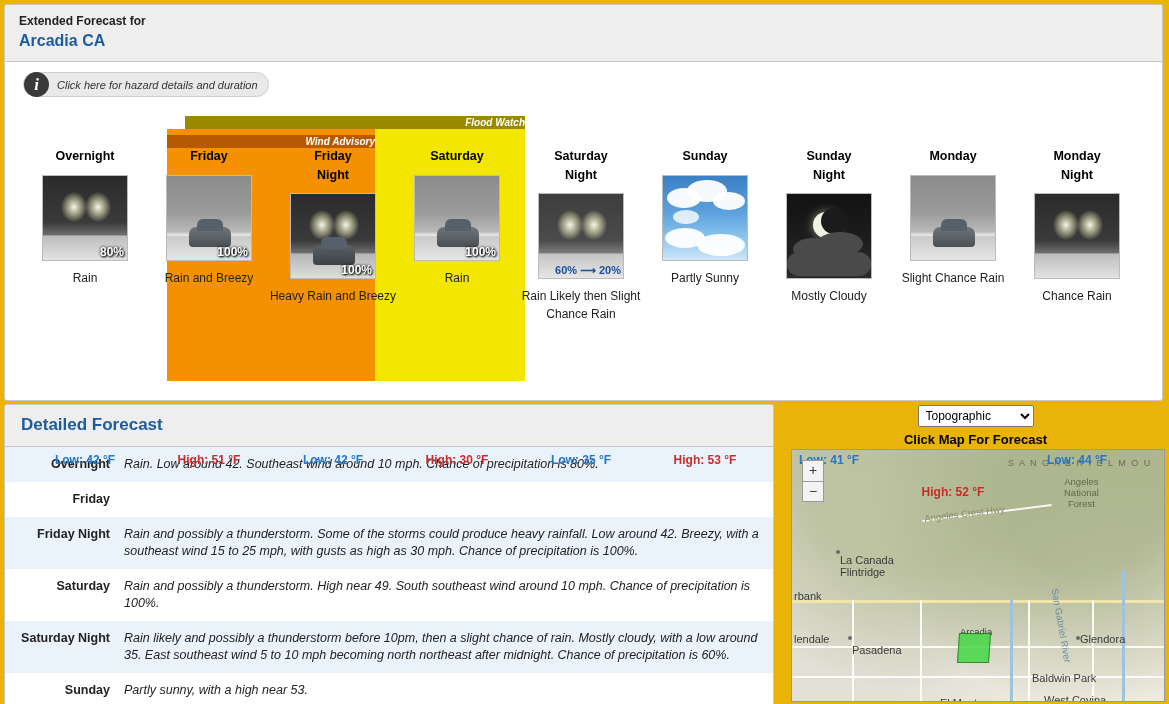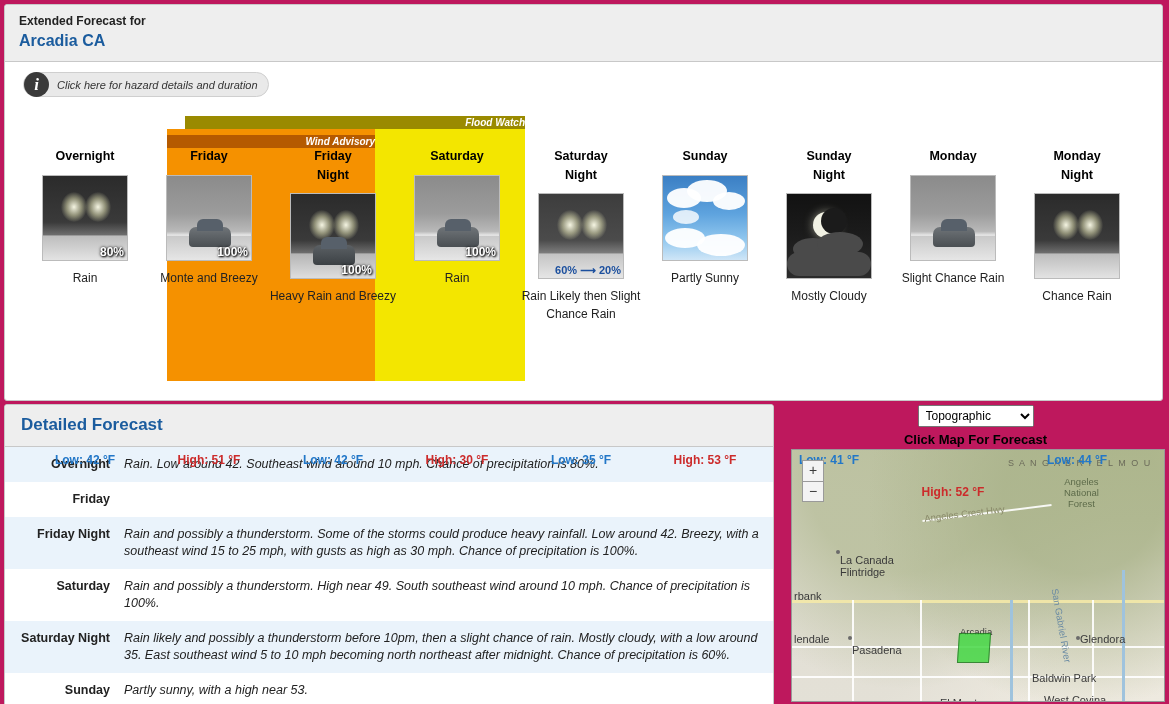--- a/index.html
+++ b/index.html
@@ -6,21 +6,21 @@
     margin: 0;
     padding: 0;
     background: #ffffff;
     font-family: "Liberation Sans", sans-serif;
   }
   #page {
     position: relative;
     width: 1169px;
     height: 704px;
     overflow: hidden;
-    background: #be185d;
+    background: #eab308;
   }
 
   
   .panel {
     position: absolute;
     left: 4px;
     top: 4px;
     width: 1159px;
     border: 1px solid #c8c8c8;
     border-radius: 3px;
@@ -444,21 +444,21 @@
         <div class="col-title">
           <div>Friday</div>
           <div></div>
         </div>
         <div class="icon-box">
           <div class="sky-grey"></div>
           <div class="wet-road"></div>
           <div class="car"></div>
           <span class="pop">100%</span>
         </div>
-        <div class="cond">Monte and Breezy</div>
+        <div class="cond">Rain and Breezy</div>
       </div>
       <div class="temp-row" style="left:130px;">
         <span class="temp high">High: 51 °F</span>
       </div>
 
       <div class="col" style="left:254px;">
         <div class="col-title">
           <div>Friday</div>
           <div>Night</div>
         </div>

